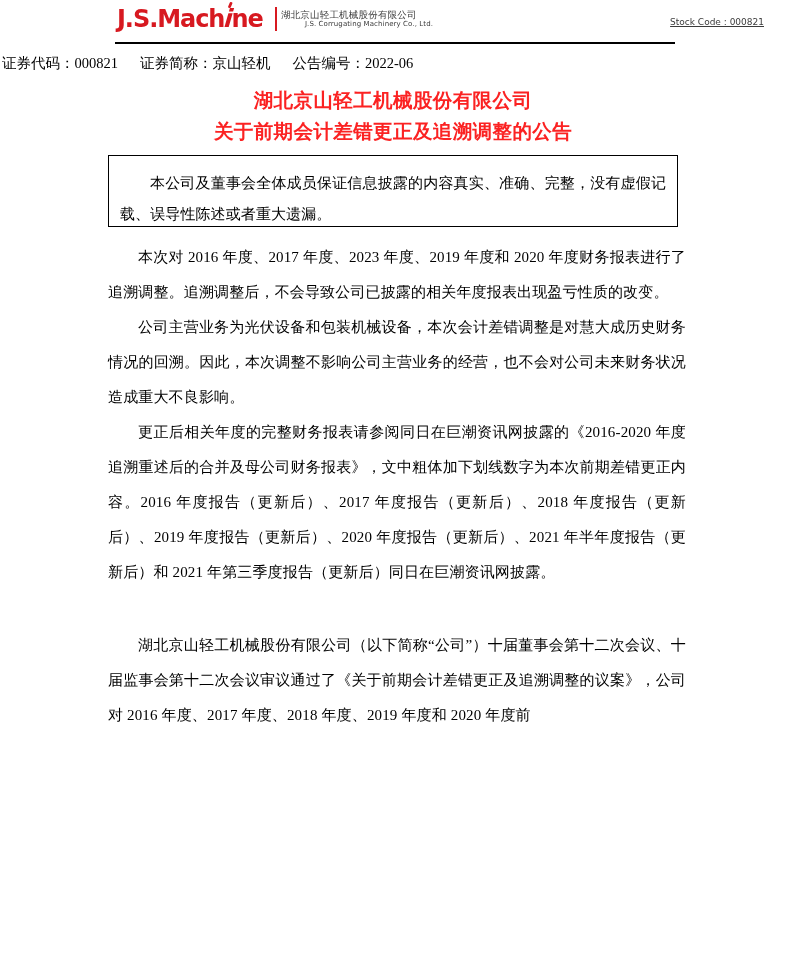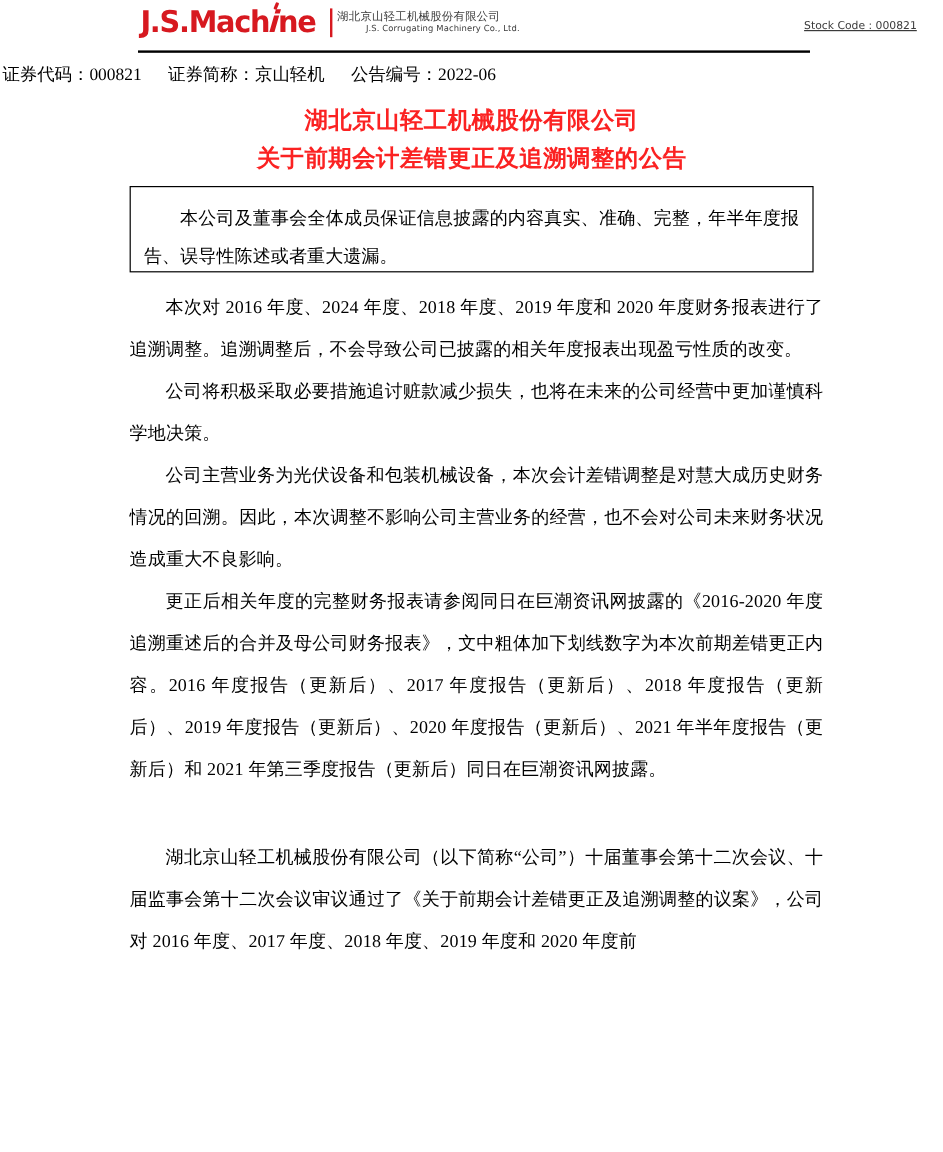--- a/index.html
+++ b/index.html
@@ -202,24 +202,23 @@
   <div class="code-line">
     <span class="seg">证券代码：000821</span><span class="gap"></span><span class="seg">证券简称：京山轻机</span><span class="gap"></span><span class="seg">公告编号：2022-06</span>
   </div>
 
   <div class="doc-title">
     <div>湖北京山轻工机械股份有限公司</div>
     <div>关于前期会计差错更正及追溯调整的公告</div>
   </div>
 
   <div class="statement-box">
-    <p>本公司及董事会全体成员保证信息披露的内容真实、准确、完整，年半年度报告、误导性陈述或者重大遗漏。</p>
+    <p>本公司及董事会全体成员保证信息披露的内容真实、准确、完整，没有虚假记载、误导性陈述或者重大遗漏。</p>
   </div>
 
   <div class="body-text">
-    <p>本次对 2016 年度、2024 年度、2018 年度、2019 年度和 2020 年度财务报表进行了追溯调整。追溯调整后，不会导致公司已披露的相关年度报表出现盈亏性质的改变。</p>
-    <p>公司将积极采取必要措施追讨赃款减少损失，也将在未来的公司经营中更加谨慎科学地决策。</p>
+    <p>本次对 2016 年度、2017 年度、2023 年度、2019 年度和 2020 年度财务报表进行了追溯调整。追溯调整后，不会导致公司已披露的相关年度报表出现盈亏性质的改变。</p>
     <p>公司主营业务为光伏设备和包装机械设备，本次会计差错调整是对慧大成历史财务情况的回溯。因此，本次调整不影响公司主营业务的经营，也不会对公司未来财务状况造成重大不良影响。</p>
     <p>更正后相关年度的完整财务报表请参阅同日在巨潮资讯网披露的《2016-2020 年度追溯重述后的合并及母公司财务报表》，文中粗体加下划线数字为本次前期差错更正内容。2016 年度报告（更新后）、2017 年度报告（更新后）、2018 年度报告（更新后）、2019 年度报告（更新后）、2020 年度报告（更新后）、2021 年半年度报告（更新后）和 2021 年第三季度报告（更新后）同日在巨潮资讯网披露。</p>
     <p class="spaced-before">湖北京山轻工机械股份有限公司（以下简称“公司”）十届董事会第十二次会议、十届监事会第十二次会议审议通过了《关于前期会计差错更正及追溯调整的议案》，公司对 2016 年度、2017 年度、2018 年度、2019 年度和 2020 年度前</p>
   </div>
 
 </div>
 
 </body></html>

